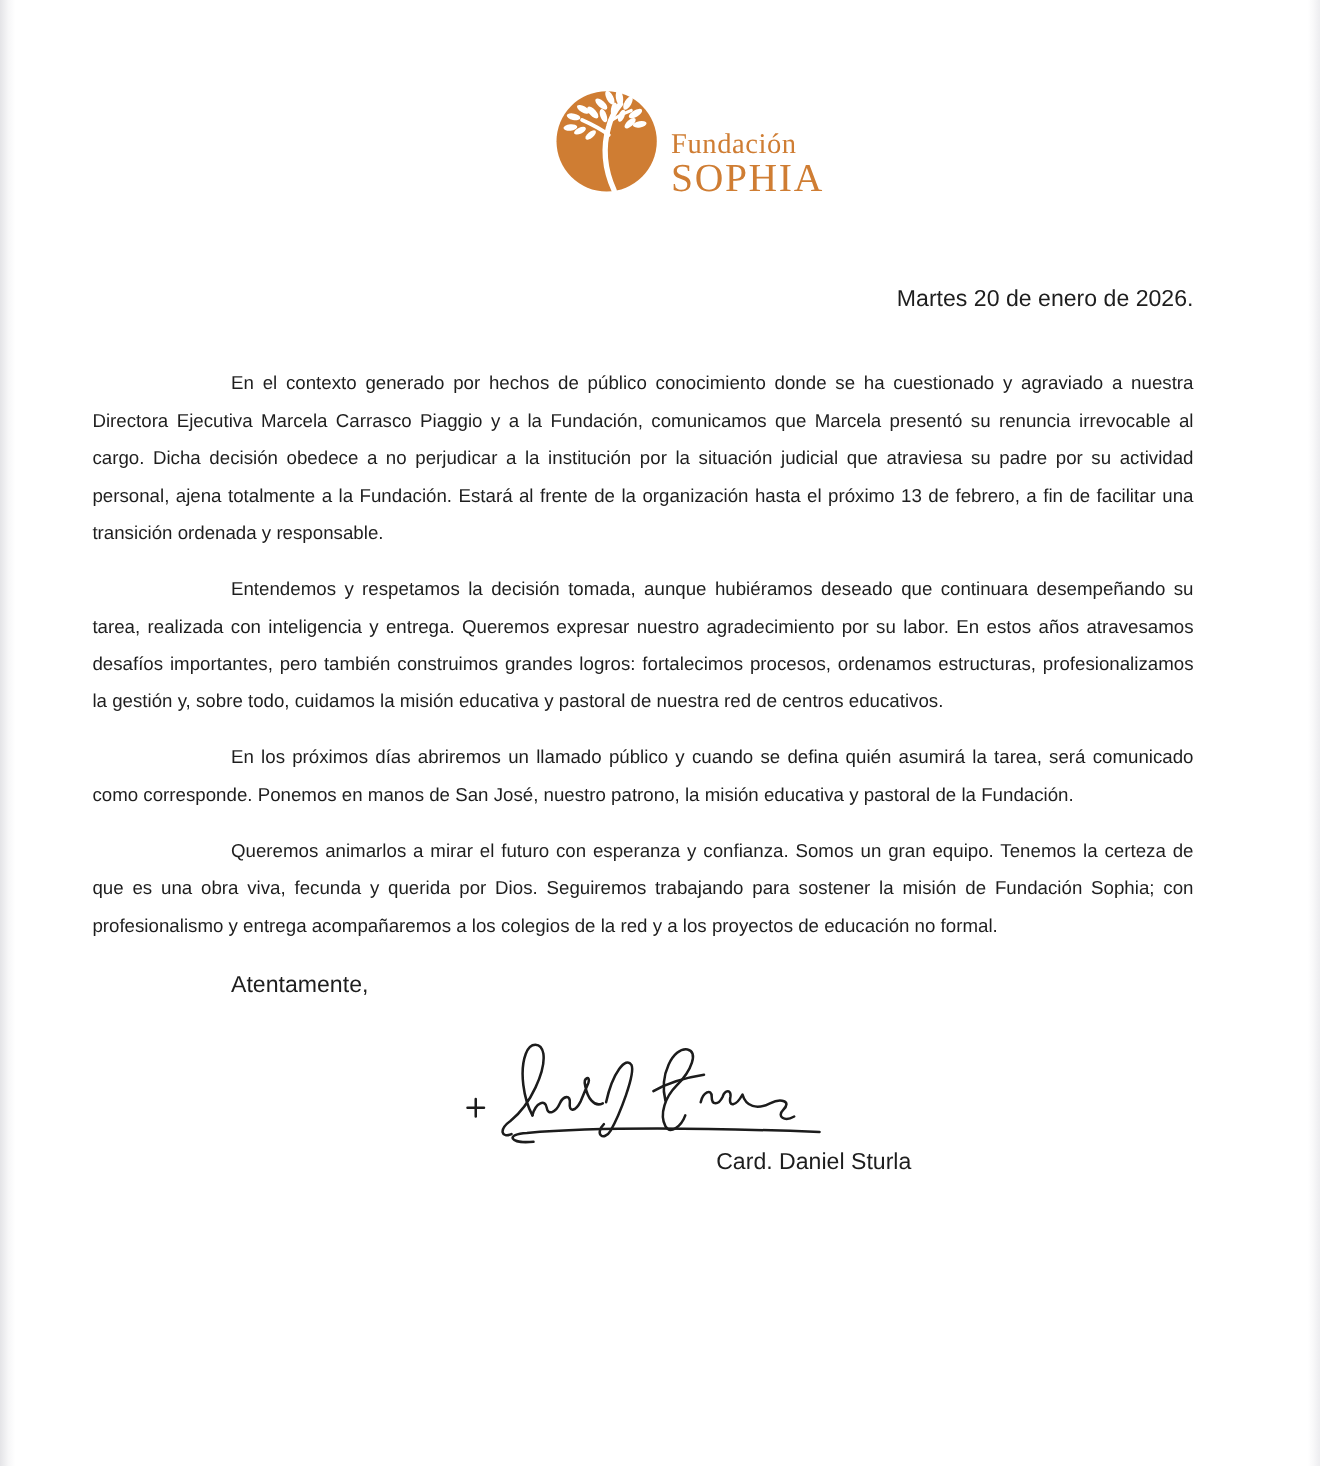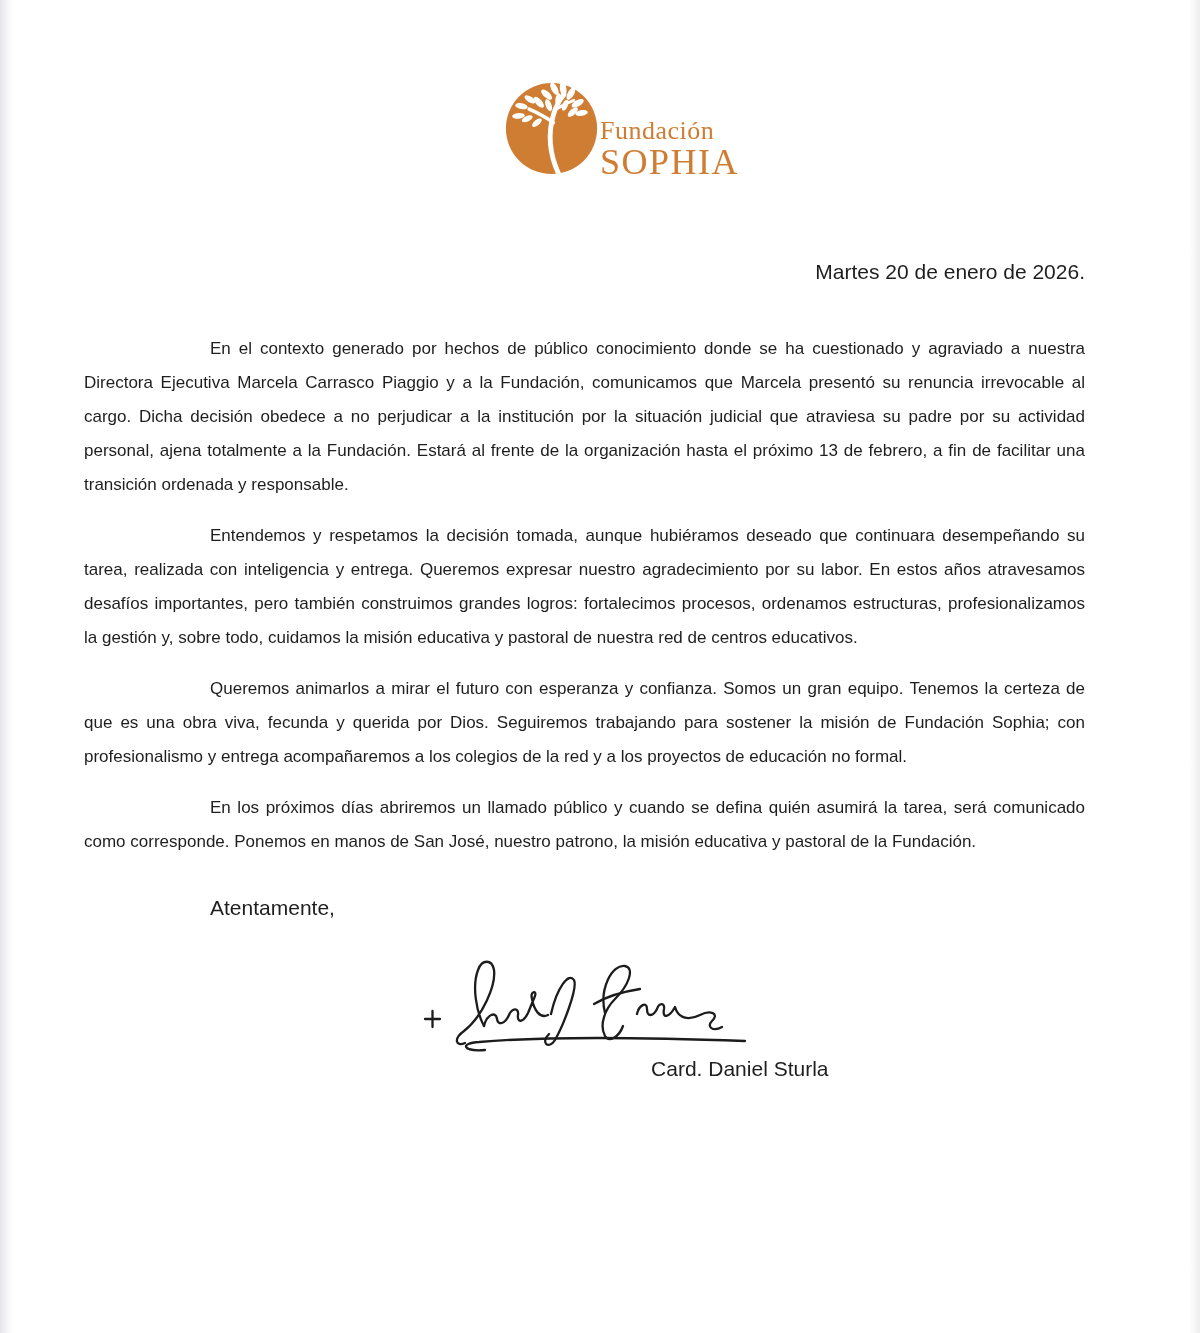--- a/index.html
+++ b/index.html
@@ -20,20 +20,21 @@
     position: absolute; right: 0; top: 0; bottom: 0; width: 11px;
     background: linear-gradient(270deg, #ededf0 0%, #f9f9fa 60%, #ffffff 100%);
   }
   
   .logo-row {
     position: absolute;
     left: 503px;
     top: 80px;
     display: flex;
     align-items: flex-start;
+    gap: 10px;
     justify-content: center;
   }
   .logo-mark { width: 97px; height: 97px; display: block; }
   .logo-text {
     margin-top: 38px;
     font-family: "Liberation Serif", serif;
     line-height: 1;
   }
   .logo-name-top {
     font-size: 26px;
@@ -66,21 +67,21 @@
   }
   .letter-paragraphs { margin-top: 46px; }
   .letter-paragraphs p {
     margin: 0 0 17px 0;
     font-size: 17px;
     line-height: 34px;
     text-align: justify;
     text-indent: 126px;
   }
   .letter-closing {
-    margin-top: 32px;
+    margin-top: 20px;
     font-size: 21px;
     line-height: 34px;
     text-indent: 126px;
   }
   .signature-block {
     margin: 22px auto 0;
     width: 460px;
     text-align: right;
     transform: translateX(14px);
   }
@@ -136,22 +137,22 @@
       <span class="logo-name-bottom">SOPHIA</span>
     </div>
   </div>
 
   <div class="letter-body">
     <div class="letter-date">Martes 20 de enero de 2026.</div>
 
     <div class="letter-paragraphs">
       <p>En el contexto generado por hechos de público conocimiento donde se ha cuestionado y agraviado a nuestra Directora Ejecutiva Marcela Carrasco Piaggio y a la Fundación, comunicamos que Marcela presentó su renuncia irrevocable al cargo. Dicha decisión obedece a no perjudicar a la institución por la situación judicial que atraviesa su padre por su actividad personal, ajena totalmente a la Fundación. Estará al frente de la organización hasta el próximo 13 de febrero, a fin de facilitar una transición ordenada y responsable.</p>
       <p>Entendemos y respetamos la decisión tomada, aunque hubiéramos deseado que continuara desempeñando su tarea, realizada con inteligencia y entrega. Queremos expresar nuestro agradecimiento por su labor. En estos años atravesamos desafíos importantes, pero también construimos grandes logros: fortalecimos procesos, ordenamos estructuras, profesionalizamos la gestión y, sobre todo, cuidamos la misión educativa y pastoral de nuestra red de centros educativos.</p>
+      <p>En los próximos días abriremos un llamado público y cuando se defina quién asumirá la tarea, será comunicado como corresponde. Ponemos en manos de San José, nuestro patrono, la misión educativa y pastoral de la Fundación.</p>
       <p>Queremos animarlos a mirar el futuro con esperanza y confianza. Somos un gran equipo. Tenemos la certeza de que es una obra viva, fecunda y querida por Dios. Seguiremos trabajando para sostener la misión de Fundación Sophia; con profesionalismo y entrega acompañaremos a los colegios de la red y a los proyectos de educación no formal.</p>
-      <p>En los próximos días abriremos un llamado público y cuando se defina quién asumirá la tarea, será comunicado como corresponde. Ponemos en manos de San José, nuestro patrono, la misión educativa y pastoral de la Fundación.</p>
     </div>
 
     <div class="letter-closing">Atentamente,</div>
 
     <div class="signature-block">
       <svg class="signature-svg" width="400" height="112" viewBox="0 0 400 112" aria-hidden="true">
         <g stroke="#1c1c1c" stroke-width="2.3" fill="none" stroke-linecap="round" stroke-linejoin="round">
 
           <path d="M26,72 h15 M33.5,64 v16"></path>
 

